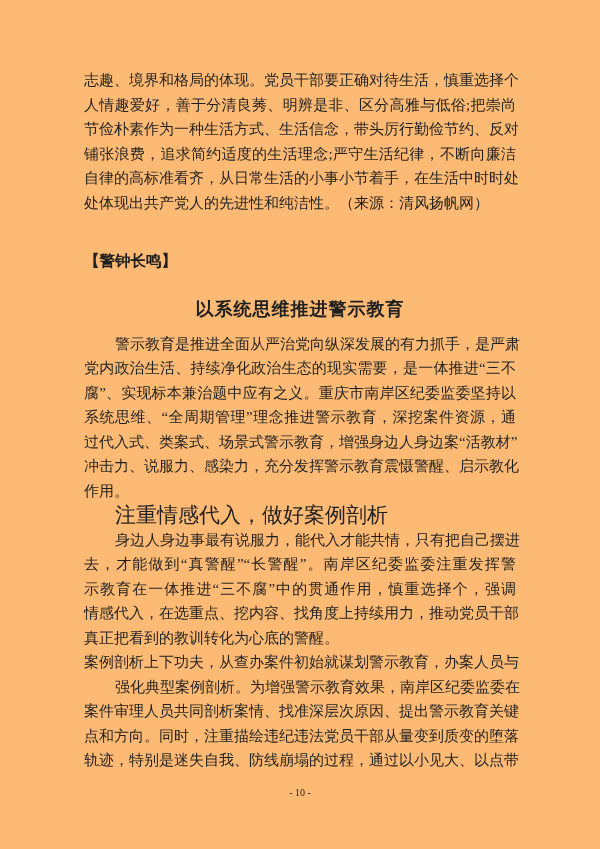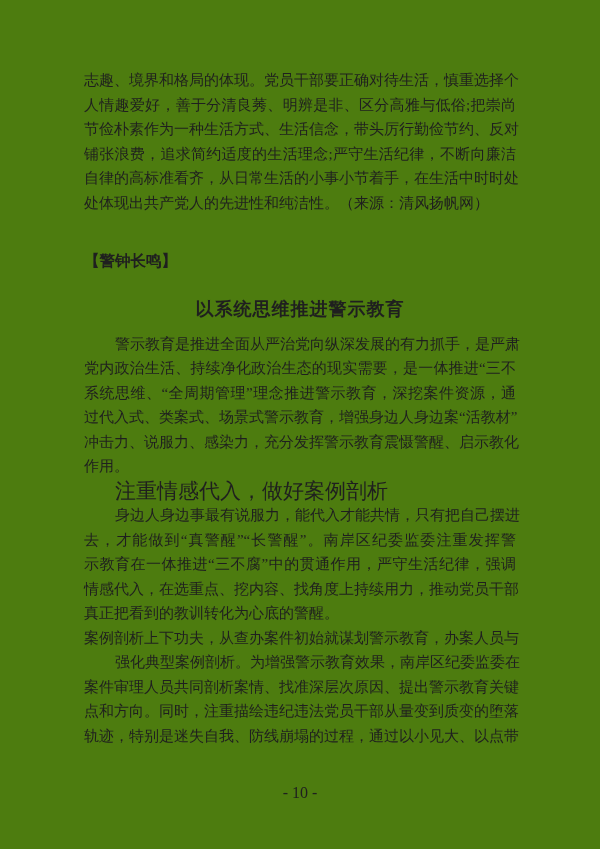--- a/index.html
+++ b/index.html
@@ -1,20 +1,20 @@
 <!DOCTYPE html>
 <html lang="zh"><head>
 <meta charset="utf-8">
 <style>
   html,body{margin:0;padding:0;background:#888;}
   .page{
     position:relative;
     width:600px;height:849px;
     margin:0 auto;
-    background:#4d7c0f;
+    background:#fdba74;
     color:#1f1f1f;
     font-family:"Liberation Serif","DejaVu Serif",serif;
     overflow:hidden;
     box-sizing:border-box;
   }
   .content{
     padding:68px 84px 0 84px;
   }
   .paragraph{margin:0;}
   .line{
@@ -51,21 +51,21 @@
   .subheading{
     font-size:21px;
     line-height:24.5px;
     padding-left:31px;
   }
   .footer{
     position:absolute;
     left:0;right:0;
     top:783px;
     text-align:center;
-    font-size:16px;
+    font-size:10px;
     line-height:20px;
     color:#1f1f1f;
   }
 </style>
 </head>
 <body>
 
 <div class="page">
   <div class="content">
     <div class="paragraph" id="intro-paragraph">
@@ -75,30 +75,31 @@
         <div class="line">铺张浪费，追求简约适度的生活理念;严守生活纪律，不断向廉洁</div>
         <div class="line">自律的高标准看齐，从日常生活的小事小节着手，在生活中时时处</div>
         <div class="line end">处体现出共产党人的先进性和纯洁性。（来源：清风扬帆网）</div>
       </div>
     <div class="section-label">【警钟长鸣】</div>
     <div class="title">以系统思维推进警示教育</div>
     <div class="article-body" id="article-body">
         <div class="paragraph">
           <div class="line first">警示教育是推进全面从严治党向纵深发展的有力抓手，是严肃</div>
           <div class="line">党内政治生活、持续净化政治生态的现实需要，是一体推进“三不</div>
+          <div class="line">腐”、实现标本兼治题中应有之义。重庆市南岸区纪委监委坚持以</div>
           <div class="line">系统思维、“全周期管理”理念推进警示教育，深挖案件资源，通</div>
           <div class="line">过代入式、类案式、场景式警示教育，增强身边人身边案“活教材”</div>
           <div class="line">冲击力、说服力、感染力，充分发挥警示教育震慑警醒、启示教化</div>
           <div class="line end">作用。</div>
         </div>
         <div class="subheading">注重情感代入，做好案例剖析</div>
         <div class="paragraph">
           <div class="line first">身边人身边事最有说服力，能代入才能共情，只有把自己摆进</div>
           <div class="line">去，才能做到“真警醒”“长警醒”。南岸区纪委监委注重发挥警</div>
-          <div class="line">示教育在一体推进“三不腐”中的贯通作用，严守生活纪律，强调</div>
+          <div class="line">示教育在一体推进“三不腐”中的贯通作用，慎重选择个，强调</div>
           <div class="line">情感代入，在选重点、挖内容、找角度上持续用力，推动党员干部</div>
           <div class="line end">真正把看到的教训转化为心底的警醒。</div>
         </div>
         <div class="paragraph">
           <div class="line">案例剖析上下功夫，从查办案件初始就谋划警示教育，办案人员与</div>
           <div class="line first">强化典型案例剖析。为增强警示教育效果，南岸区纪委监委在</div>
           <div class="line">案件审理人员共同剖析案情、找准深层次原因、提出警示教育关键</div>
           <div class="line">点和方向。同时，注重描绘违纪违法党员干部从量变到质变的堕落</div>
           <div class="line">轨迹，特别是迷失自我、防线崩塌的过程，通过以小见大、以点带</div>
         </div>

